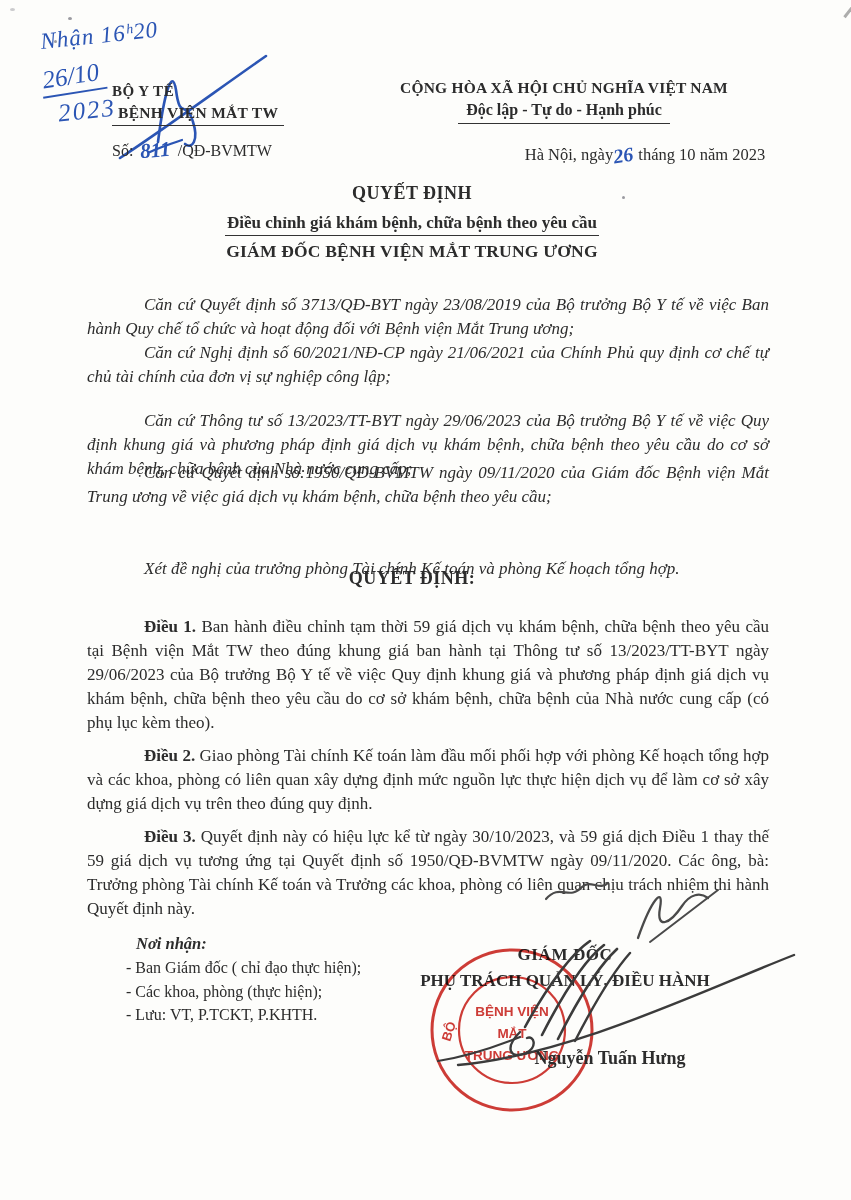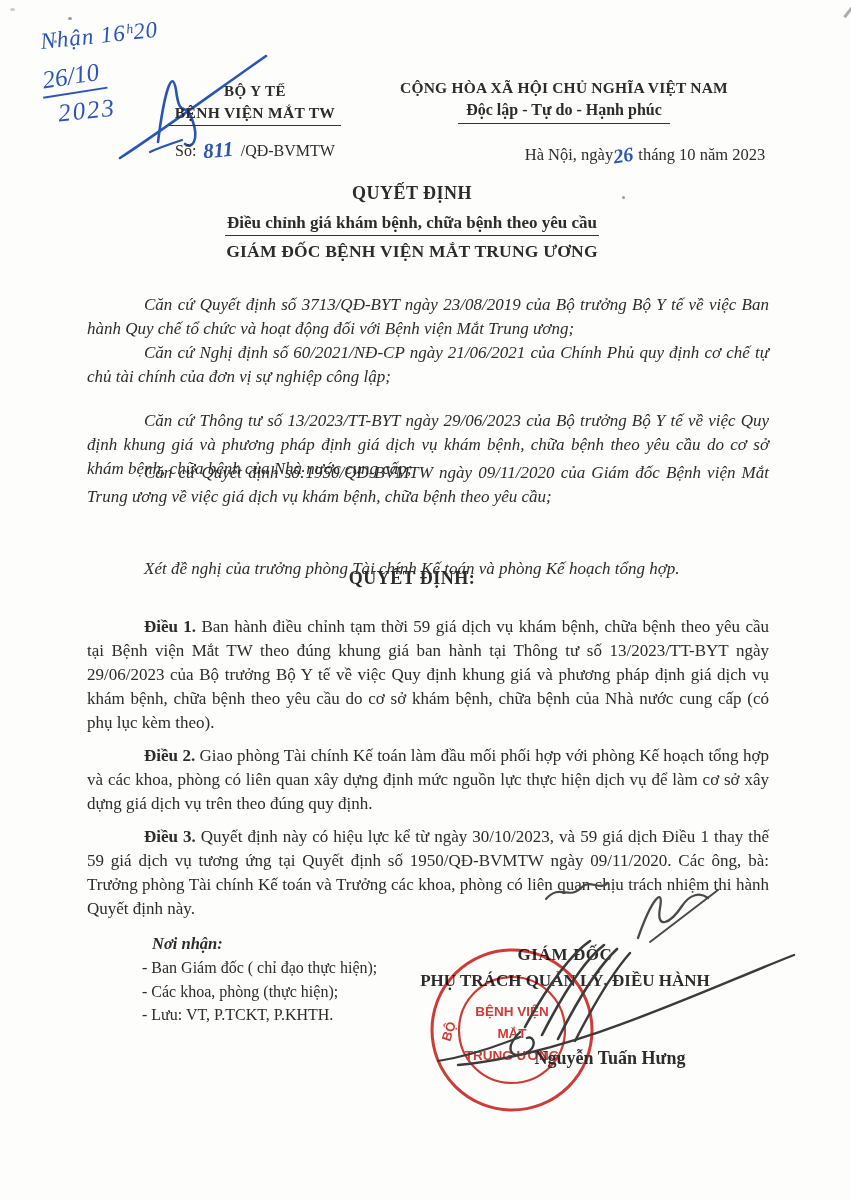--- a/index.html
+++ b/index.html
@@ -21,21 +21,21 @@
     position:absolute;left:44px;top:20px;width:170px;
     transform:rotate(-6deg);
     font-family:"Liberation Serif","DejaVu Serif",serif;
     line-height:1.15;
   }
   .annotation .a1{font-size:23px;letter-spacing:1px;}
   .annotation .a2{font-size:25px;margin:10px 0 0 -4px;display:inline-block;border-bottom:2.4px solid #2b55b4;padding:0 6px 1px 2px;transform:rotate(-3deg);}
   .annotation .a3{font-size:25px;margin:4px 0 0 10px;letter-spacing:2px;}
   svg.ink{position:absolute;pointer-events:none;}
   
-  .hdr-left{position:absolute;left:112px;top:80px;width:286px;text-align:center;}
+  .hdr-left{position:absolute;left:112px;top:80px;width:286px;text-align:left;}
   .hdr-left .org1{font-size:15px;font-weight:bold;line-height:22px;letter-spacing:.5px;}
   .hdr-left .org2{font-size:15.5px;font-weight:bold;line-height:21px;letter-spacing:.3px;}
   .hdr-left .org2 span{display:inline-block;border-bottom:1.6px solid #333;padding:0 6px 2px 6px;}
   .docnum{margin-top:11px;font-size:16px;white-space:nowrap;}
   .docnum .hw-num{font-size:21px;display:inline-block;transform:rotate(-5deg) translateY(1px);padding:0 3px;font-weight:bold;}
   .hdr-right{position:absolute;left:377px;top:77px;width:374px;text-align:center;}
   .hdr-right .m1{font-size:15.5px;font-weight:bold;line-height:21px;letter-spacing:.2px;}
   .hdr-right .m2{font-size:16px;font-weight:bold;line-height:23px;}
   .hdr-right .m2 span{display:inline-block;border-bottom:1.6px solid #333;padding:0 8px 2px 8px;}
   .dateline{position:absolute;left:485px;top:142px;width:320px;text-align:center;font-size:16.5px;white-space:nowrap;}
@@ -53,21 +53,21 @@
     font-size:17px;line-height:24px;
     text-align:justify;text-indent:57px;
   }
   .preamble-p{font-style:italic;}
   .article strong{font-weight:bold;}
   
   .sig-titles{position:absolute;left:395px;top:906px;width:340px;text-align:center;font-weight:bold;margin-top:36px;}
   .sig-titles .s1{font-size:17px;line-height:26px;letter-spacing:.6px;}
   .sig-titles .s2{font-size:17px;line-height:26px;}
   .signer{position:absolute;left:455px;top:1046px;width:310px;text-align:center;font-size:18px;font-weight:bold;line-height:24px;}
-  .recipients{position:absolute;left:142px;top:932px;width:300px;}
+  .recipients{position:absolute;left:126px;top:932px;width:300px;}
   .recipients .rh{font-size:16.5px;font-weight:bold;font-style:italic;text-indent:10px;line-height:24px;}
   .recipients .ri{font-size:16px;line-height:23.5px;}
   
   .stamp{position:absolute;left:428px;top:946px;width:168px;height:168px;mix-blend-mode:multiply;opacity:.92;}
   .stamp text{font-family:"Liberation Sans","DejaVu Sans",sans-serif;font-weight:bold;fill:#cb2b26;}
 </style>
 </head>
 <body>
 
 <div class="page">

